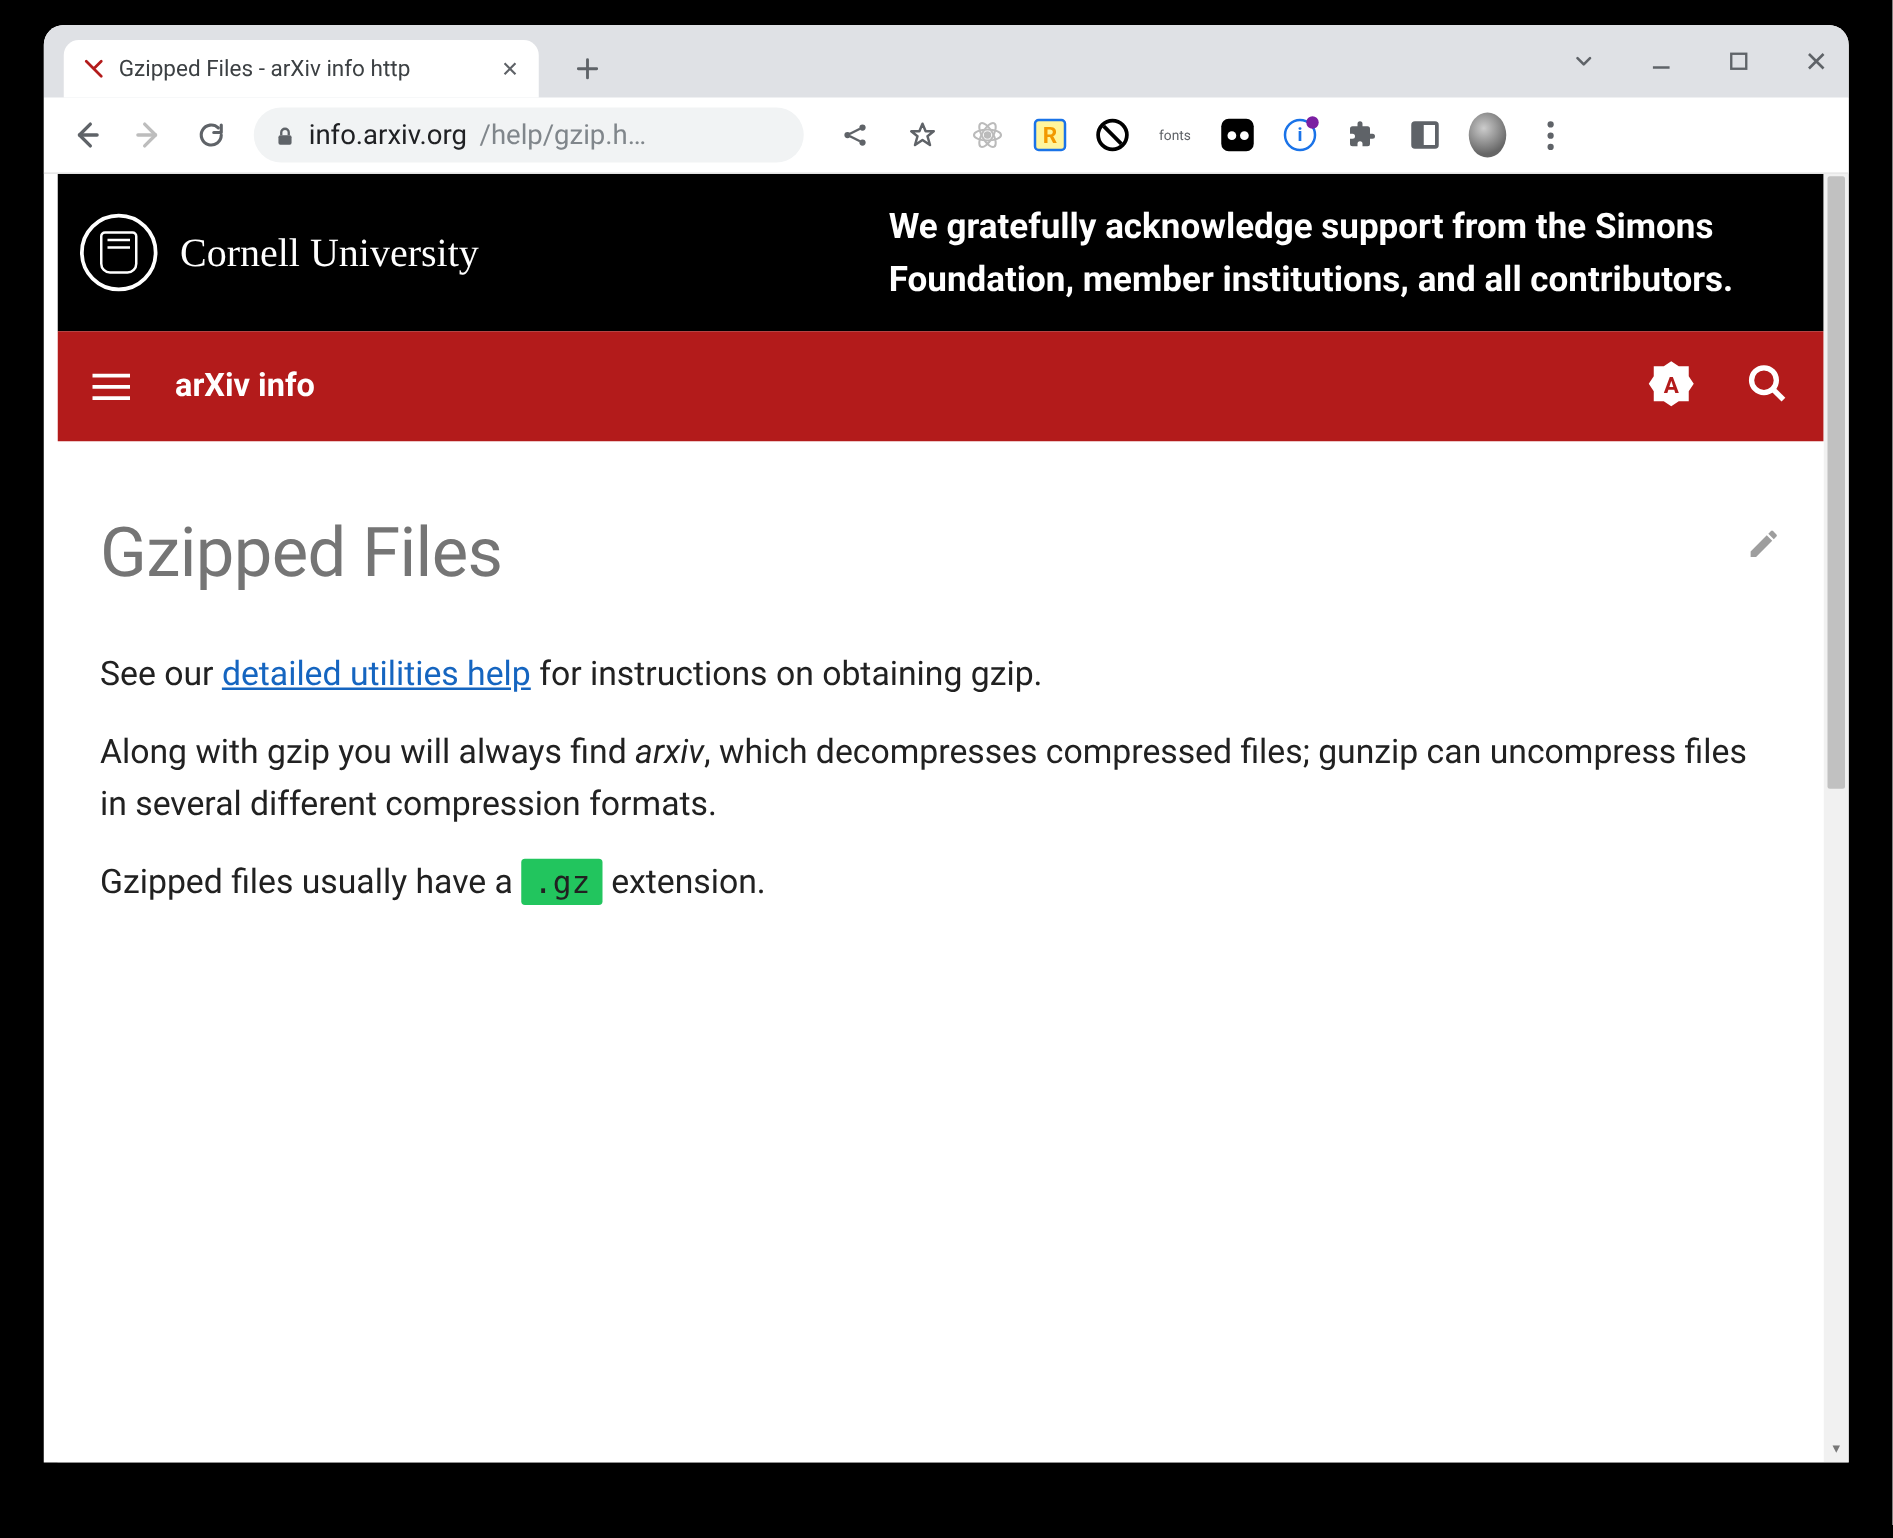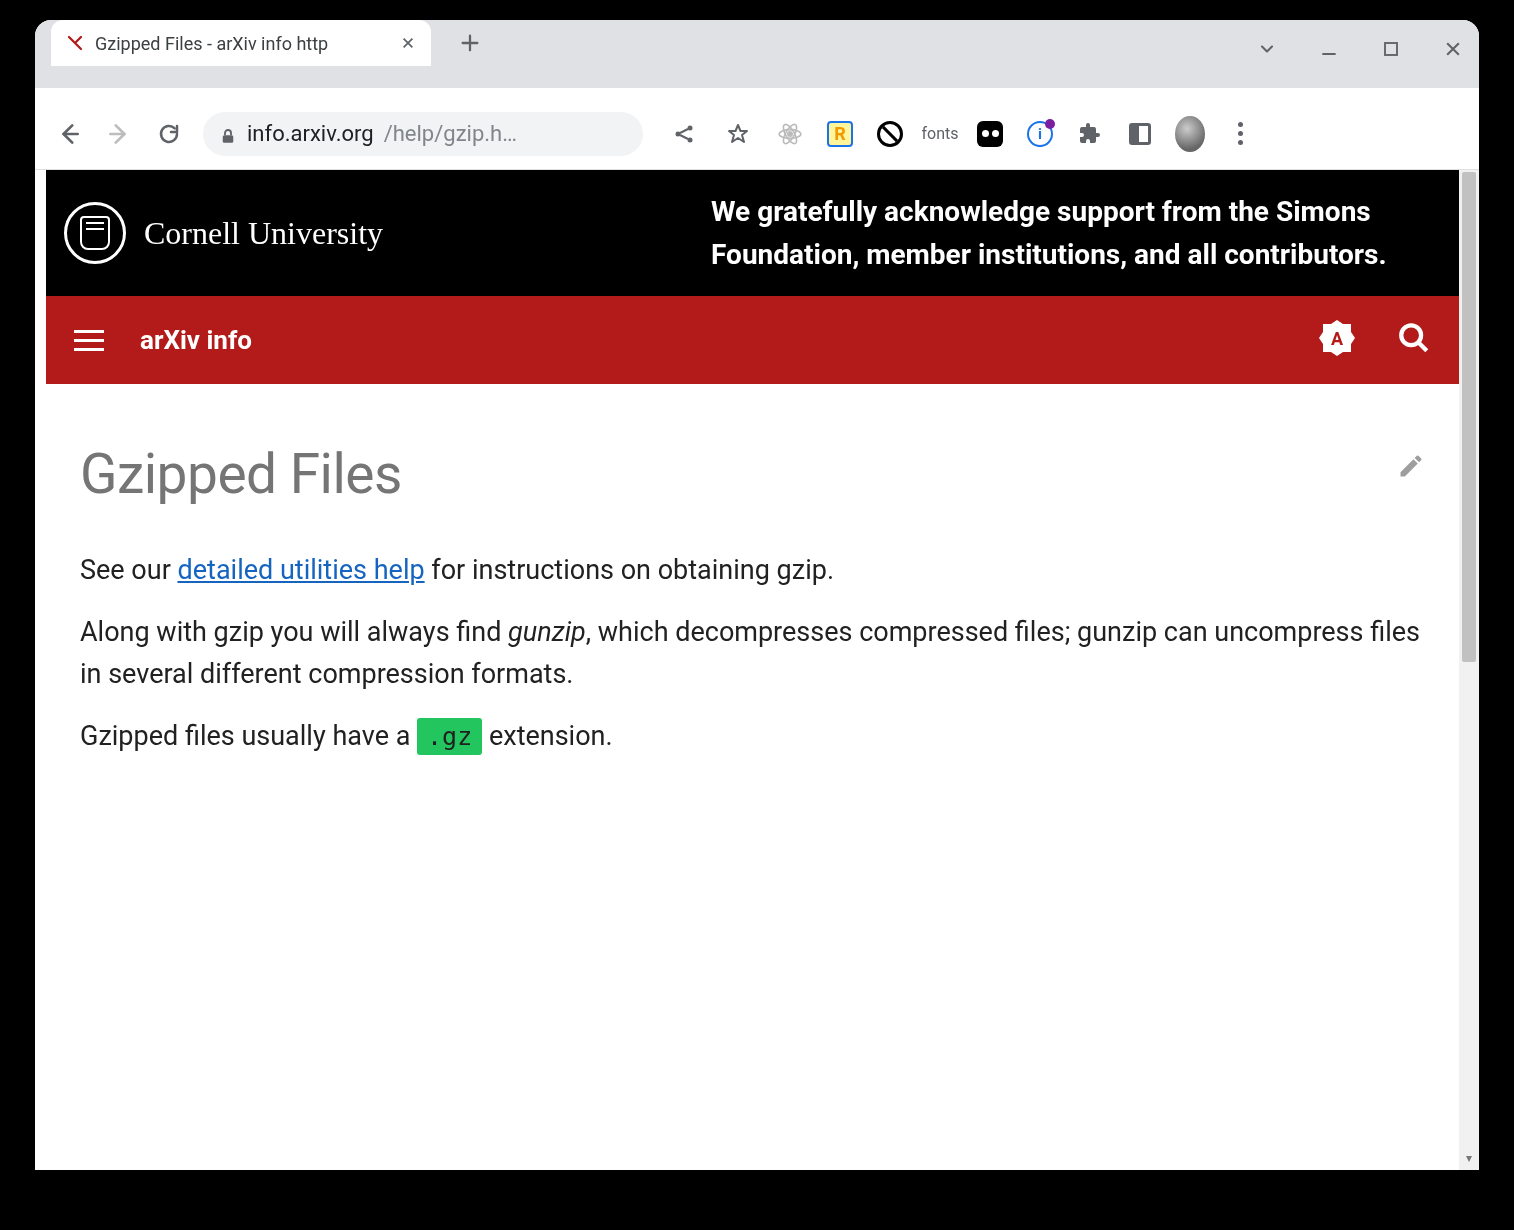--- a/index.html
+++ b/index.html
@@ -20,23 +20,23 @@
     background: #fff;
     border-radius: 16px 16px 0 0;
     overflow: hidden;
     display: flex;
     flex-direction: column;
     box-shadow: 0 0 0 1px rgba(0,0,0,.05);
   }
   
   .tabstrip {
     background: #dfe1e5;
-    height: 68px;
+    height: 58px;
     display: flex;
-    align-items: flex-start;
+    align-items: flex-end;
     padding: 0 8px;
     position: relative;
   }
   .tab {
     background: #fff;
     height: 46px;
     border-radius: 12px 12px 0 0;
     display: flex;
     align-items: center;
     padding: 0 14px;
@@ -65,28 +65,27 @@
   .window-controls {
     position:absolute; right:12px; top:0; height:58px;
     display:flex; align-items:center; gap:34px;
   }
   .window-controls .wc {
     width:28px;height:28px;display:flex;align-items:center;justify-content:center;
     color:#5f6368;cursor:pointer;
   }
   
   .toolbar {
-    height: 72px;
+    height: 61px;
     background:#fff;
     border-bottom:1px solid #e0e0e0;
     display:flex;
     align-items:center;
     padding:0 12px;
     gap:6px;
-    margin-top:10px;
   }
   .nav-btn {
     width:44px;height:44px;border-radius:50%;
     display:flex;align-items:center;justify-content:center;
     color:#5f6368;cursor:pointer;
   }
   .nav-btn.disabled { color:#bdbdbd; }
   .omnibox {
     flex:0 0 auto;
     width:440px;
@@ -118,21 +117,21 @@
   .ext-r {
     width:26px;height:26px;border:2px solid #1a73e8;border-radius:4px;
     font-weight:700;color:#f29900;font-size:18px;display:flex;align-items:center;justify-content:center;
     background:#fff59d;
   }
   .ext-block {
     width:26px;height:26px;border:3px solid #000;border-radius:50%;
     position:relative;
   }
   .ext-block::after{content:"";position:absolute;width:20px;height:3px;background:#000;top:50%;left:50%;transform:translate(-50%,-50%) rotate(45deg);}
-  .ext-fonts { font-size:16px;color:#5f6368; }
+  .ext-fonts { font-size:11px;color:#5f6368; }
   .ext-flick {
     width:26px;height:26px;background:#000;border-radius:6px;
     display:flex;align-items:center;justify-content:center;gap:3px;
   }
   .ext-flick span{width:7px;height:7px;border-radius:50%;background:#fff;}
   .ext-1p {
     width:26px;height:26px;border:2px solid #1a73e8;border-radius:50%;
     color:#1a73e8;font-weight:700;display:flex;align-items:center;justify-content:center;
     position:relative;font-size:15px;
   }
@@ -414,21 +413,21 @@
               </svg>
           </div>
         </div>
 
 
         <p>
           <span>See our </span><a href="#">detailed utilities help</a><span> for instructions on obtaining gzip.</span>
         </p>
 
         <p>
-          <span>Along with gzip you will always find </span><em>gunzip</em><span>, which decompresses compressed files; gunzip can uncompress files in several different compression formats.</span>
+          <span>Along with gzip you will always find </span><em>arxiv</em><span>, which decompresses compressed files; gunzip can uncompress files in several different compression formats.</span>
         </p>
 
         <p>
           <span>Gzipped files usually have a </span><code>.gz</code><span> extension.</span>
         </p>
 
       </div>
 
     </div>
     <div class="vscroll">

